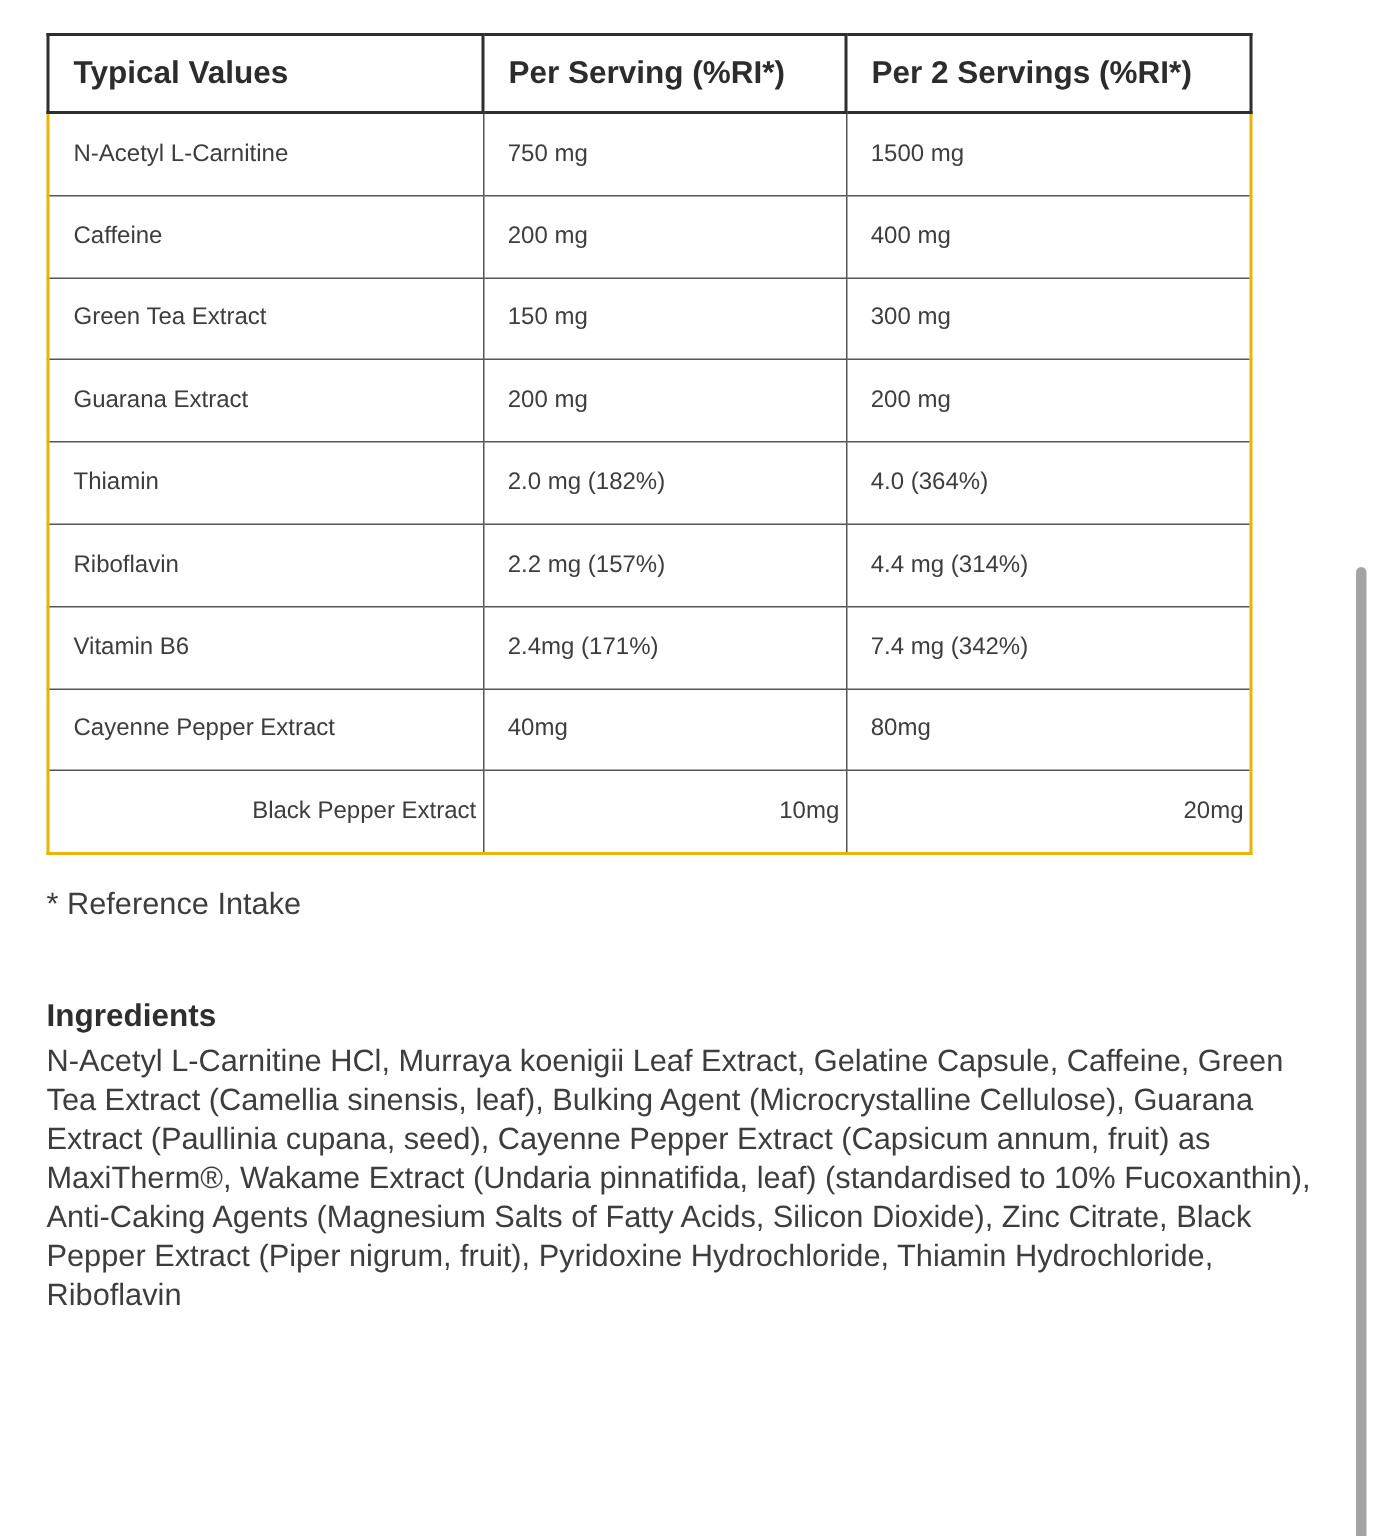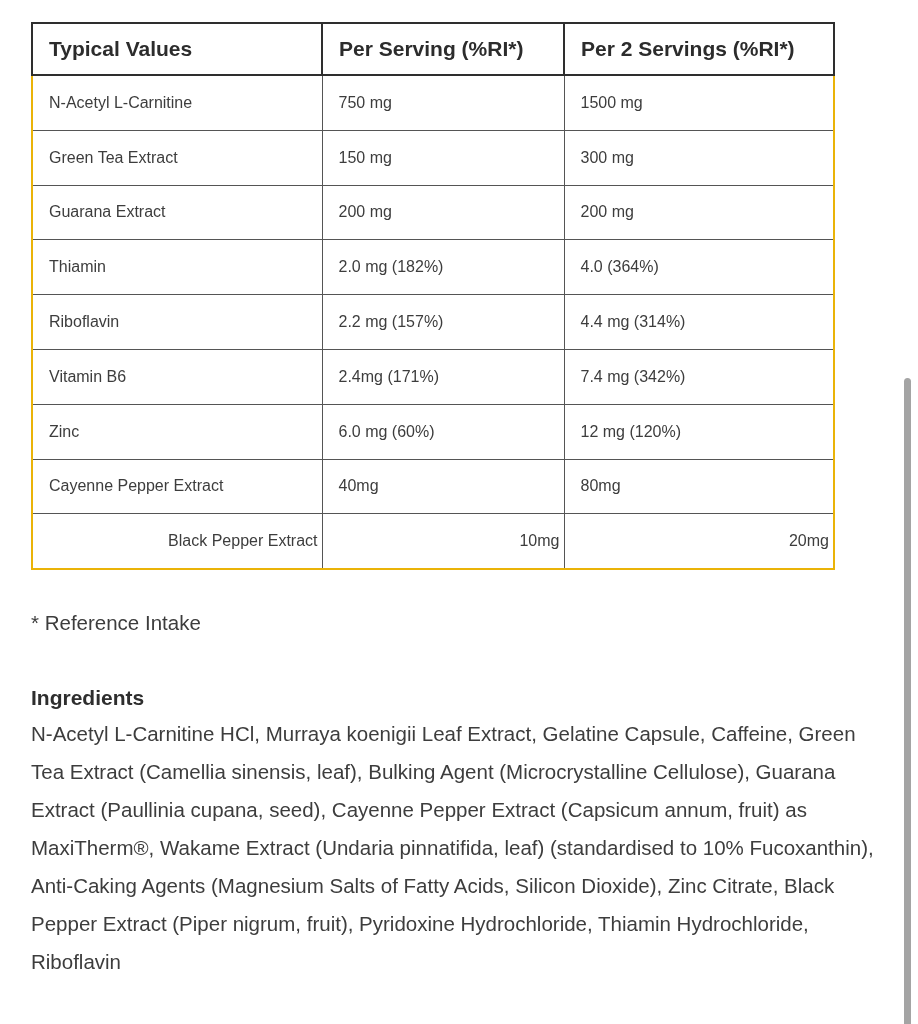--- a/index.html
+++ b/index.html
@@ -48,34 +48,34 @@
     text-align: left;
     vertical-align: middle;
     font-size: 16px;
     color: #3d3d3d;
     white-space: nowrap;
   }
   table.typical-values tbody tr td:first-child { border-left-color: #2e2e2e; }
   table.typical-values tbody tr td:last-child  { border-right-color: #2e2e2e; }
   table.typical-values tbody tr:last-child td  { border-bottom-color: #2e2e2e; text-align: right; }
   .footnote {
-    margin-top: 41px;
+    margin-top: 21px;
     font-size: 20.5px;
     color: #3d3d3d;
   }
   .ingredients-heading {
     margin-top: 51px;
     font-size: 21px;
     font-weight: bold;
     color: #2e2e2e;
   }
   .ingredients-text {
     margin-top: 5px;
     font-size: 20.5px;
-    line-height: 38px;
+    line-height: 26px;
     color: #3d3d3d;
     width: 848px;
   }
   .scrollbar-thumb {
     position: absolute;
     left: 904px;
     top: 378px;
     width: 7px;
     height: 646px;
     background: #a4a4a4;
@@ -100,20 +100,25 @@
         <th>Per 2 Servings (%RI*)</th>
       </tr>
     </thead>
     <tbody>
       <tr>
         <td>N-Acetyl L-Carnitine</td>
         <td>750 mg</td>
         <td>1500 mg</td>
       </tr>
       <tr>
+        <td>Caffeine</td>
+        <td>200 mg</td>
+        <td>400 mg</td>
+      </tr>
+      <tr>
         <td>Green Tea Extract</td>
         <td>150 mg</td>
         <td>300 mg</td>
       </tr>
       <tr>
         <td>Guarana Extract</td>
         <td>200 mg</td>
         <td>200 mg</td>
       </tr>
       <tr>
@@ -125,25 +130,20 @@
         <td>Riboflavin</td>
         <td>2.2 mg (157%)</td>
         <td>4.4 mg (314%)</td>
       </tr>
       <tr>
         <td>Vitamin B6</td>
         <td>2.4mg (171%)</td>
         <td>7.4 mg (342%)</td>
       </tr>
       <tr>
-        <td>Zinc</td>
-        <td>6.0 mg (60%)</td>
-        <td>12 mg (120%)</td>
-      </tr>
-      <tr>
         <td>Cayenne Pepper Extract</td>
         <td>40mg</td>
         <td>80mg</td>
       </tr>
       <tr>
         <td>Black Pepper Extract</td>
         <td>10mg</td>
         <td>20mg</td>
       </tr>
     </tbody>

